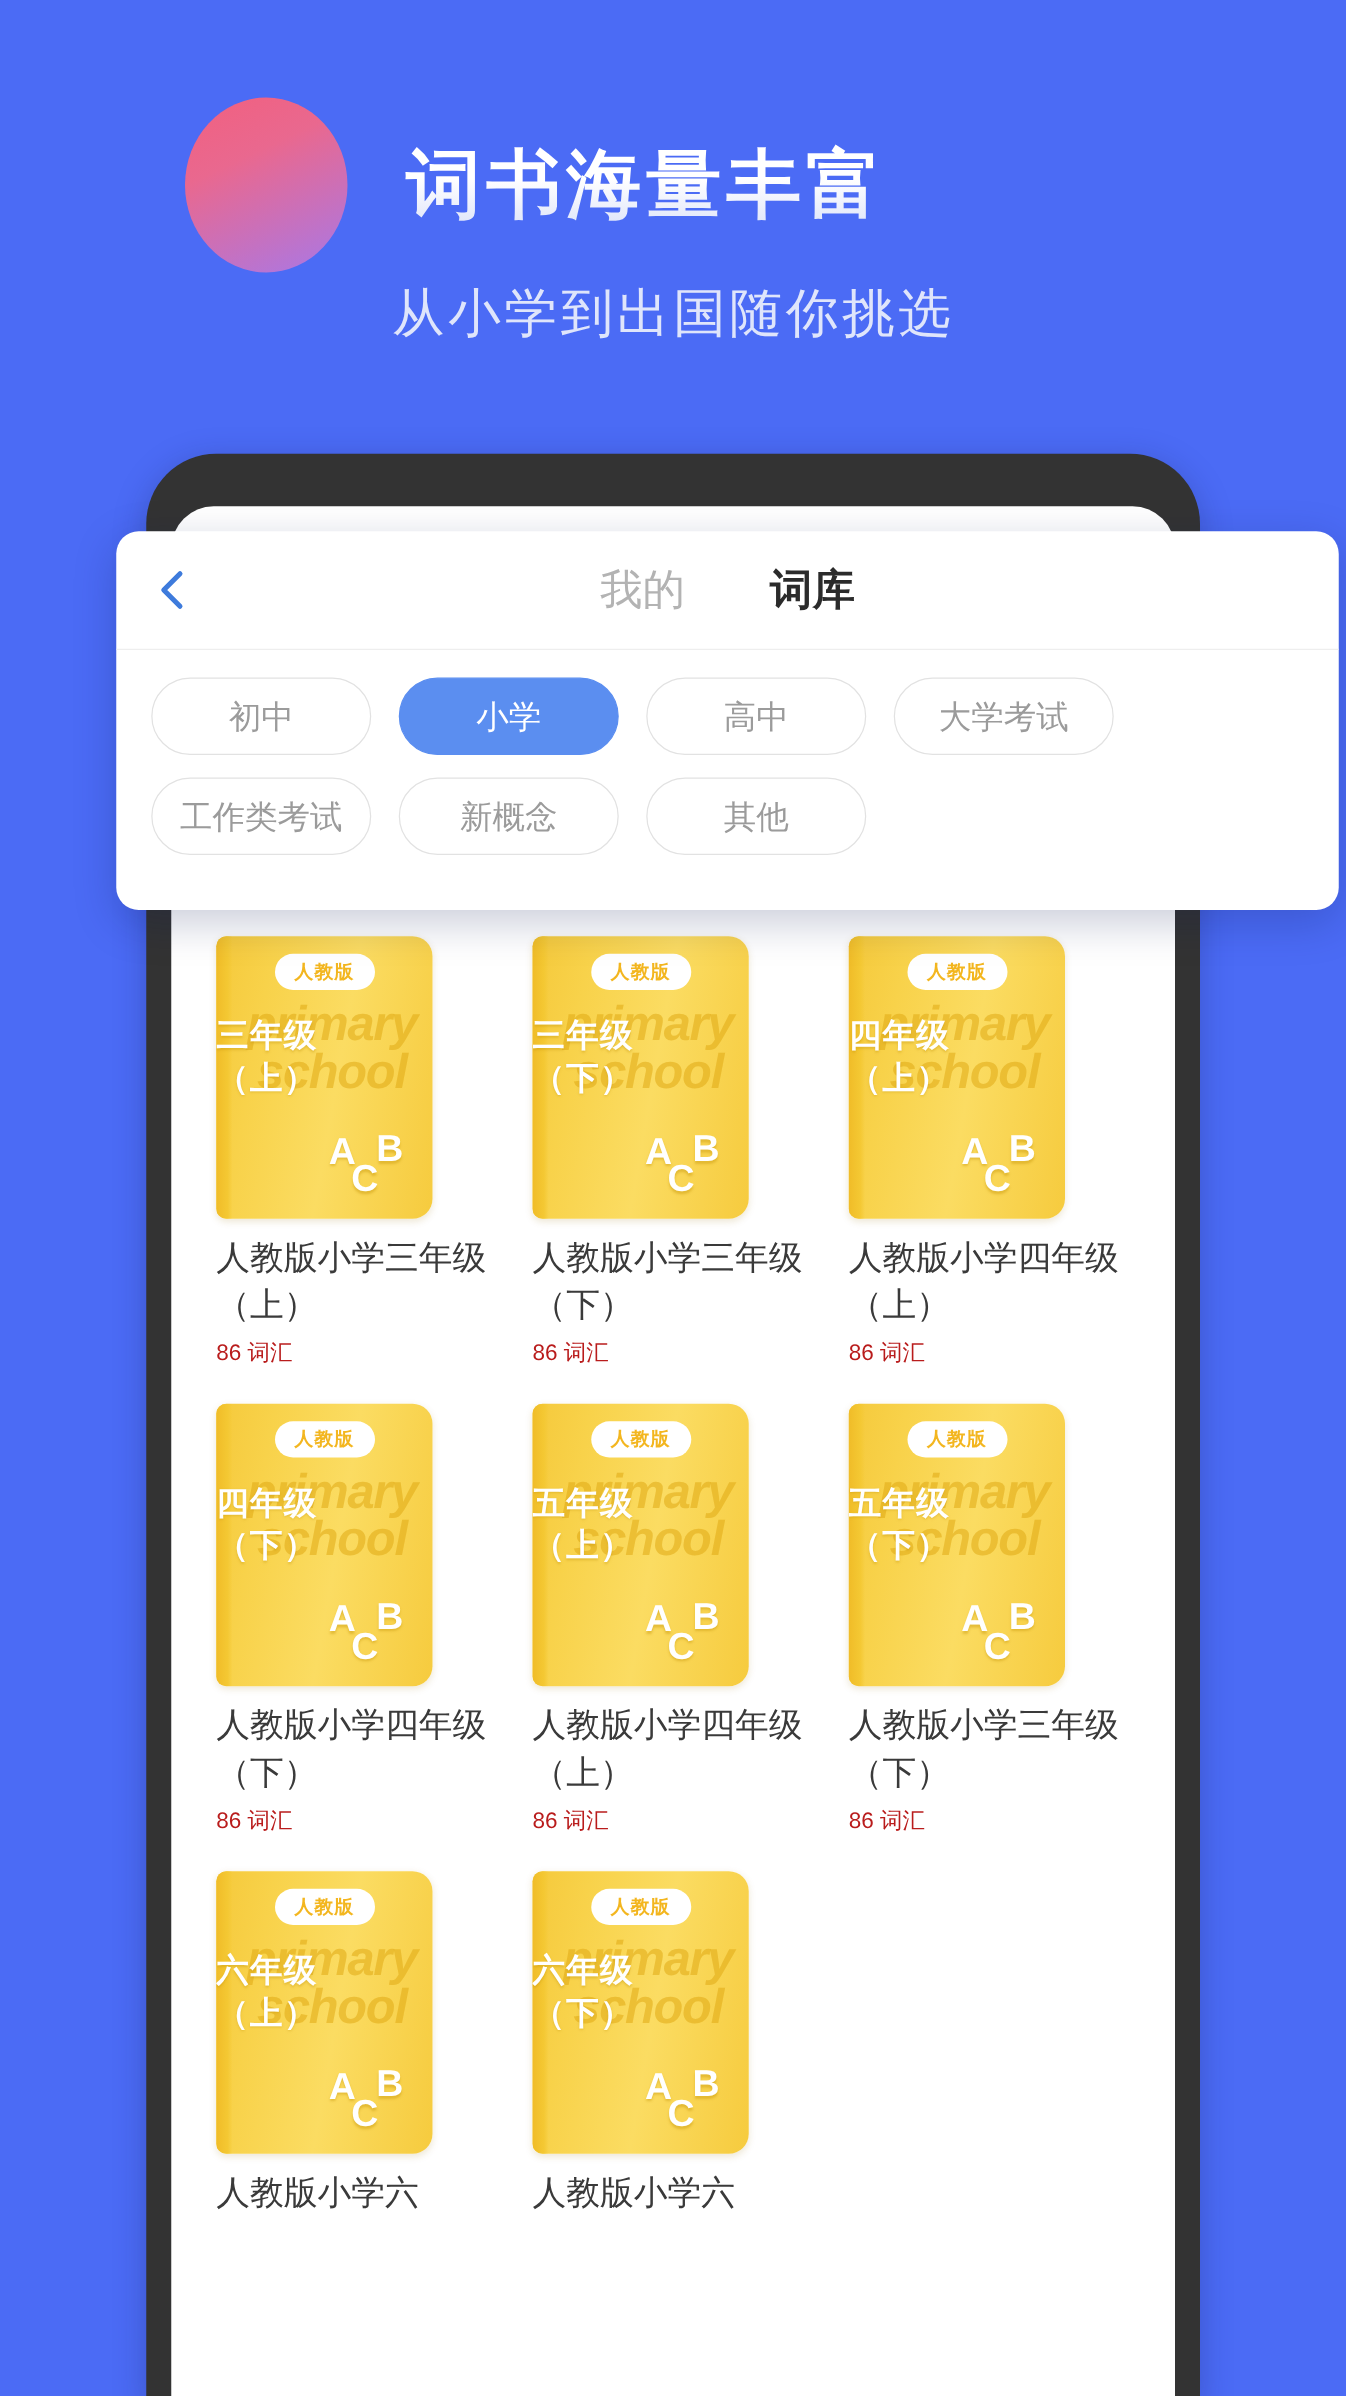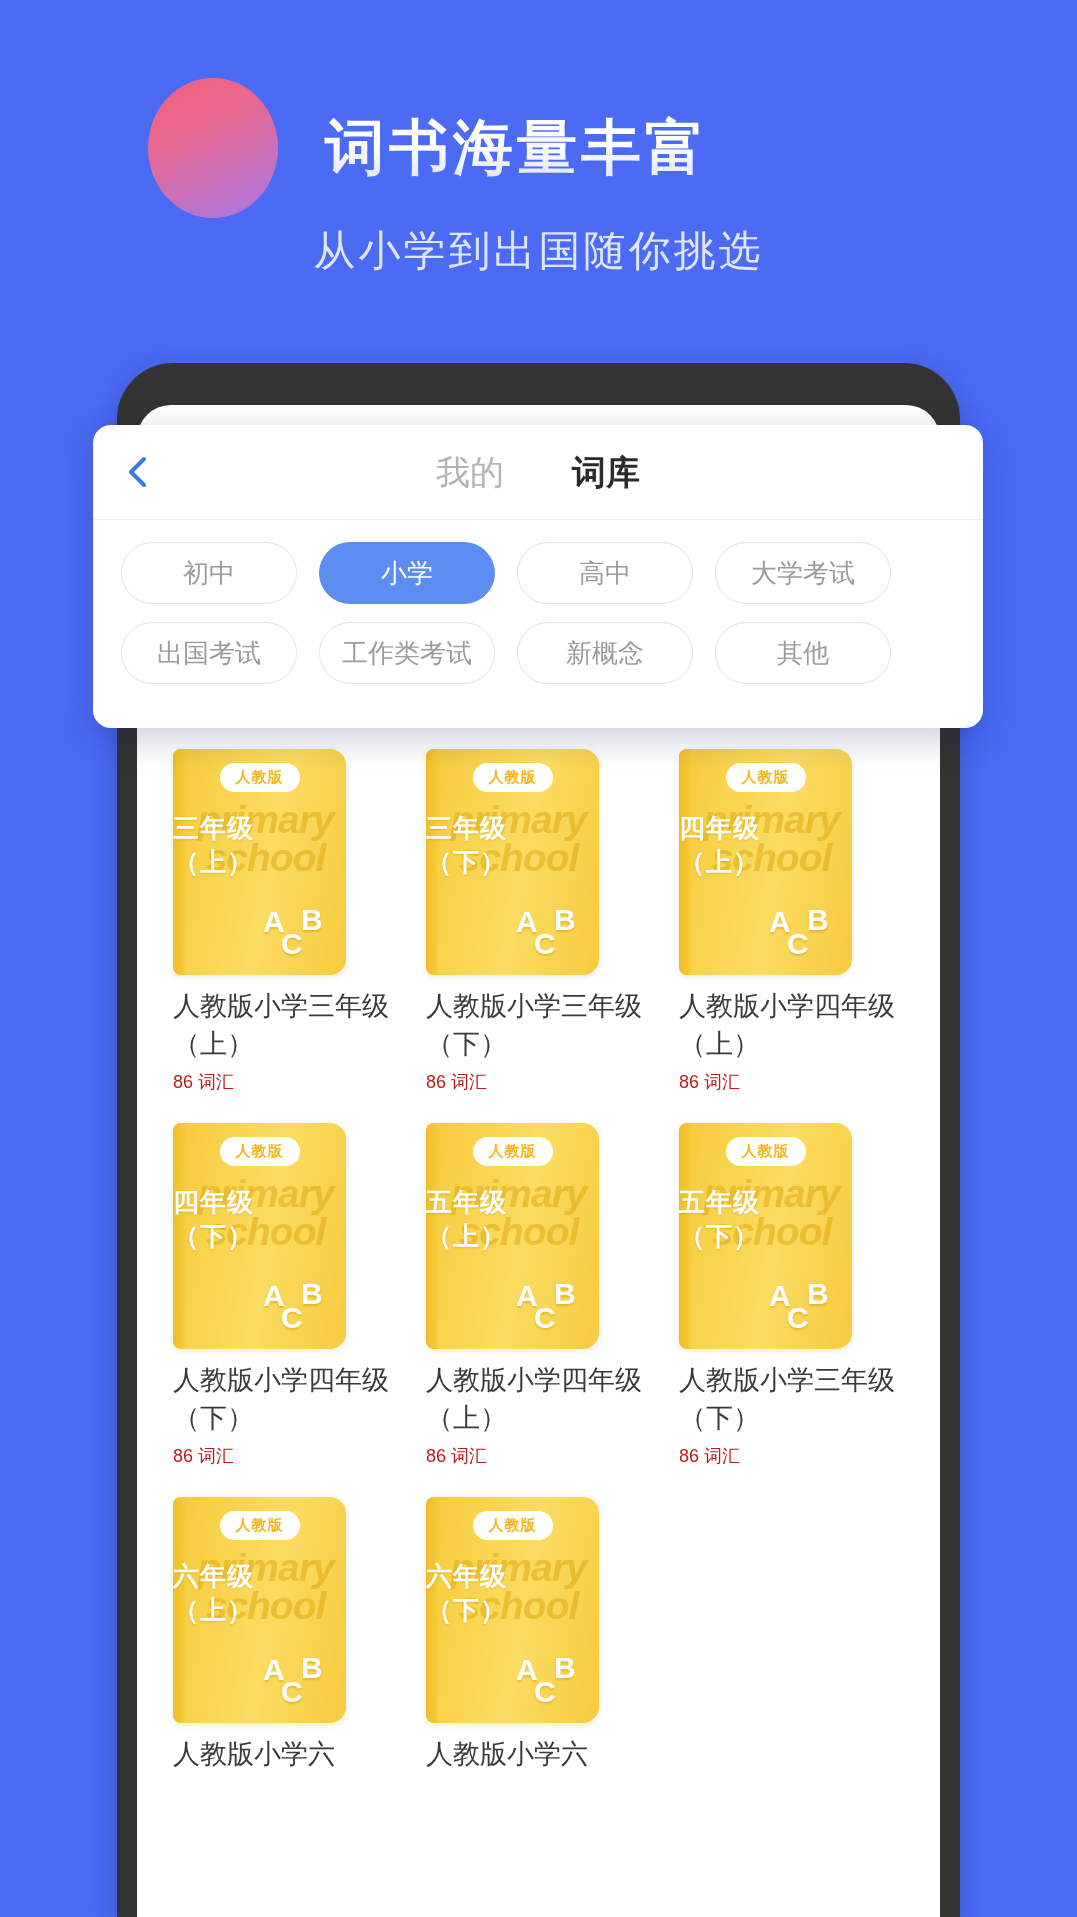--- a/index.html
+++ b/index.html
@@ -125,21 +125,21 @@
   }
   .book-meta {
     margin-top: 4px;
     font-size: 18px; line-height: 30px;
     color: #b91c1c;
   }
 
   
   .panel {
     position: absolute; left: 93px; top: 425px;
-    width: 890px; height: 303px;
+    width: 978px; height: 303px;
     background: #ffffff;
     border-radius: 18px;
     box-shadow: 0 10px 34px rgba(10,25,80,0.22);
     overflow: hidden;
   }
   .navbar {
     position: relative; height: 95px;
     border-bottom: 1px solid #eeeeee;
   }
   .back-icon {
@@ -344,18 +344,17 @@
     <div class="nav-tabs">
       <div class="nav-tab">我的</div>
       <div class="nav-tab active">词库</div>
     </div>
   </div>
   <div class="chips" id="chip-row">
       <div class="chip">初中</div>
       <div class="chip active">小学</div>
       <div class="chip">高中</div>
       <div class="chip">大学考试</div>
-      <div class="chip">出国考试</div>
       <div class="chip">工作类考试</div>
       <div class="chip">新概念</div>
       <div class="chip">其他</div>
     </div>
 </div>
 
 </body></html>

